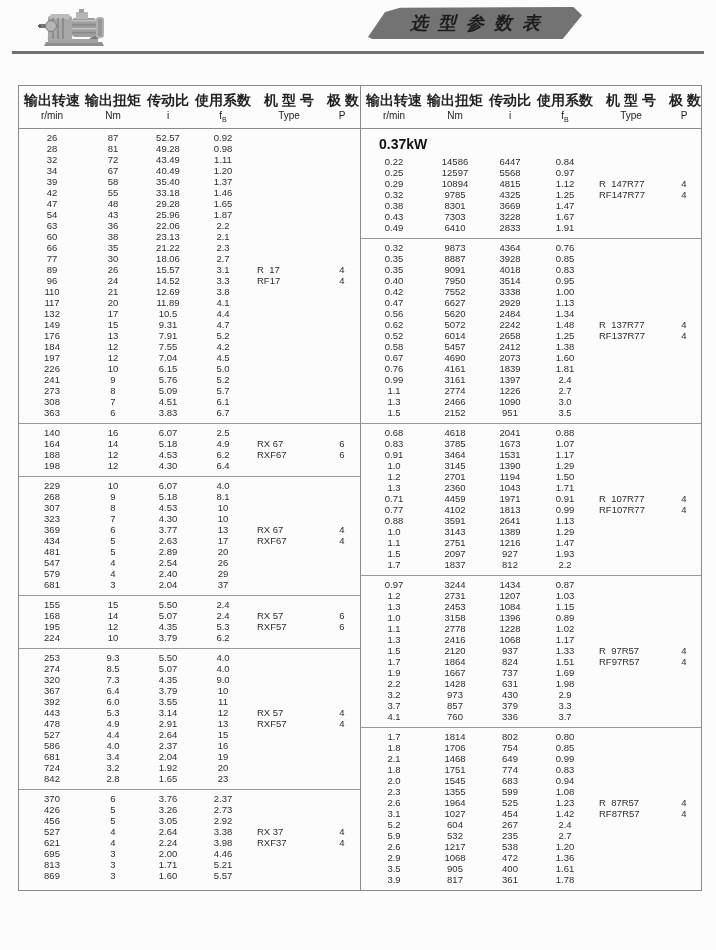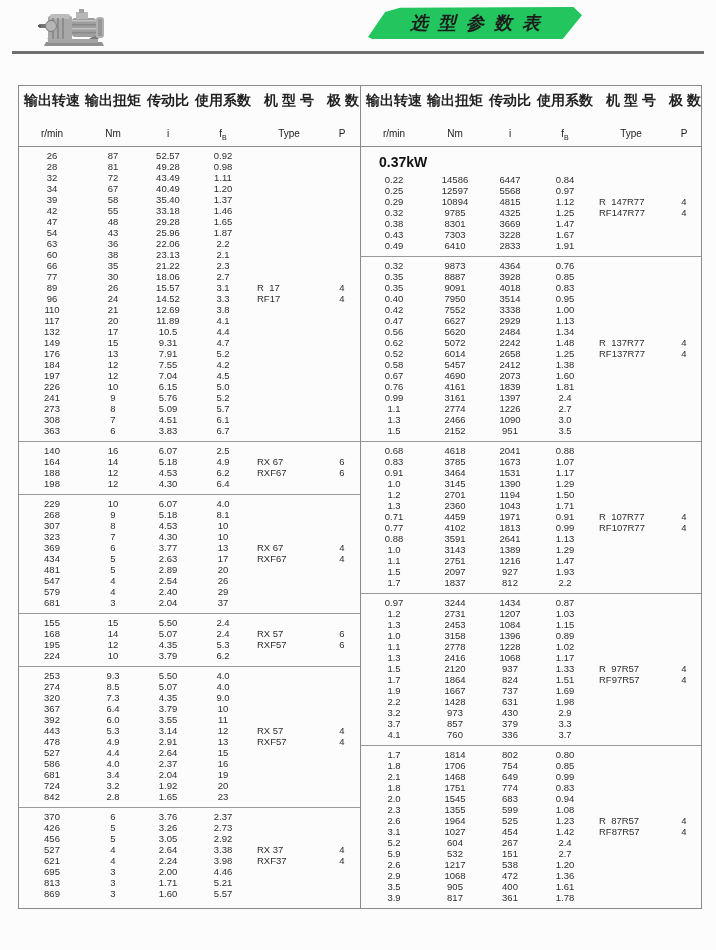--- a/index.html
+++ b/index.html
@@ -3,21 +3,21 @@
 <meta charset="utf-8">
 <style>
   html,body{margin:0;padding:0;background:#e9e9e9;}
   .page{
     position:relative;width:716px;height:950px;background:#fcfcfc;
     font-family:"Liberation Sans",sans-serif;overflow:hidden;margin:0 auto;
   }
   
   .banner{
     position:absolute;left:368px;top:7px;width:214px;height:32px;
-    background:#22c55e;
+    background:#737373;
     clip-path:polygon(0 94%, 8% 16%, 15% 2%, 96% 0, 100% 26%, 91% 100%, 2% 100%);
     display:flex;align-items:center;justify-content:center;
   }
   .banner-text{
     font-style:italic;font-weight:bold;font-size:18px;color:#1c1c1c;
     letter-spacing:10px;padding-left:10px;white-space:nowrap;
   }
   .motor{position:absolute;left:38px;top:6px;}
   .rule{position:absolute;left:12px;top:51px;width:692px;height:3px;background:#6f6f6f;}
 
@@ -25,21 +25,21 @@
   .table{
     position:absolute;left:18px;top:85px;width:682px;
     border:1px solid #8a8a8a;display:flex;align-items:stretch;background:#fcfcfc;
   }
   .panel{width:50%;box-sizing:border-box;}
   .panel.right{border-left:1px solid #8a8a8a;}
 
   .thead{display:flex;border-bottom:1px solid #8a8a8a;padding:6px 0 5px;}
   .th{text-align:center;color:#222;}
   .th .zh{font-size:14px;font-weight:bold;white-space:nowrap;}
-  .th .unit{font-size:10px;margin-top:18px;text-align:center;}
+  .th .unit{font-size:10px;margin-top:0;text-align:center;}
   .th .unit sub{font-size:7px;}
 
   .c0{width:66px;} .c1{width:56px;} .c2{width:54px;} .c3{width:56px;}
   .c4{width:76px;} .c5{width:30px;}
 
   .section-title{font-weight:bold;font-size:14px;color:#111;padding:7px 0 1px 18px;}
 
   .group{padding:3px 0 5px;}
   .group + .group{border-top:1px solid #999;}
 
@@ -1138,21 +1138,21 @@
             <div class="cell c0">5.2</div>
             <div class="cell c1">604</div>
             <div class="cell c2">267</div>
             <div class="cell c3">2.4</div>
             <div class="cell c4 type"></div>
             <div class="cell c5"></div>
           </div>
           <div class="row">
             <div class="cell c0">5.9</div>
             <div class="cell c1">532</div>
-            <div class="cell c2">151</div>
+            <div class="cell c2">235</div>
             <div class="cell c3">2.7</div>
             <div class="cell c4 type"></div>
             <div class="cell c5"></div>
           </div>
           <div class="row">
             <div class="cell c0">2.6</div>
             <div class="cell c1">1217</div>
             <div class="cell c2">538</div>
             <div class="cell c3">1.20</div>
             <div class="cell c4 type"></div>

